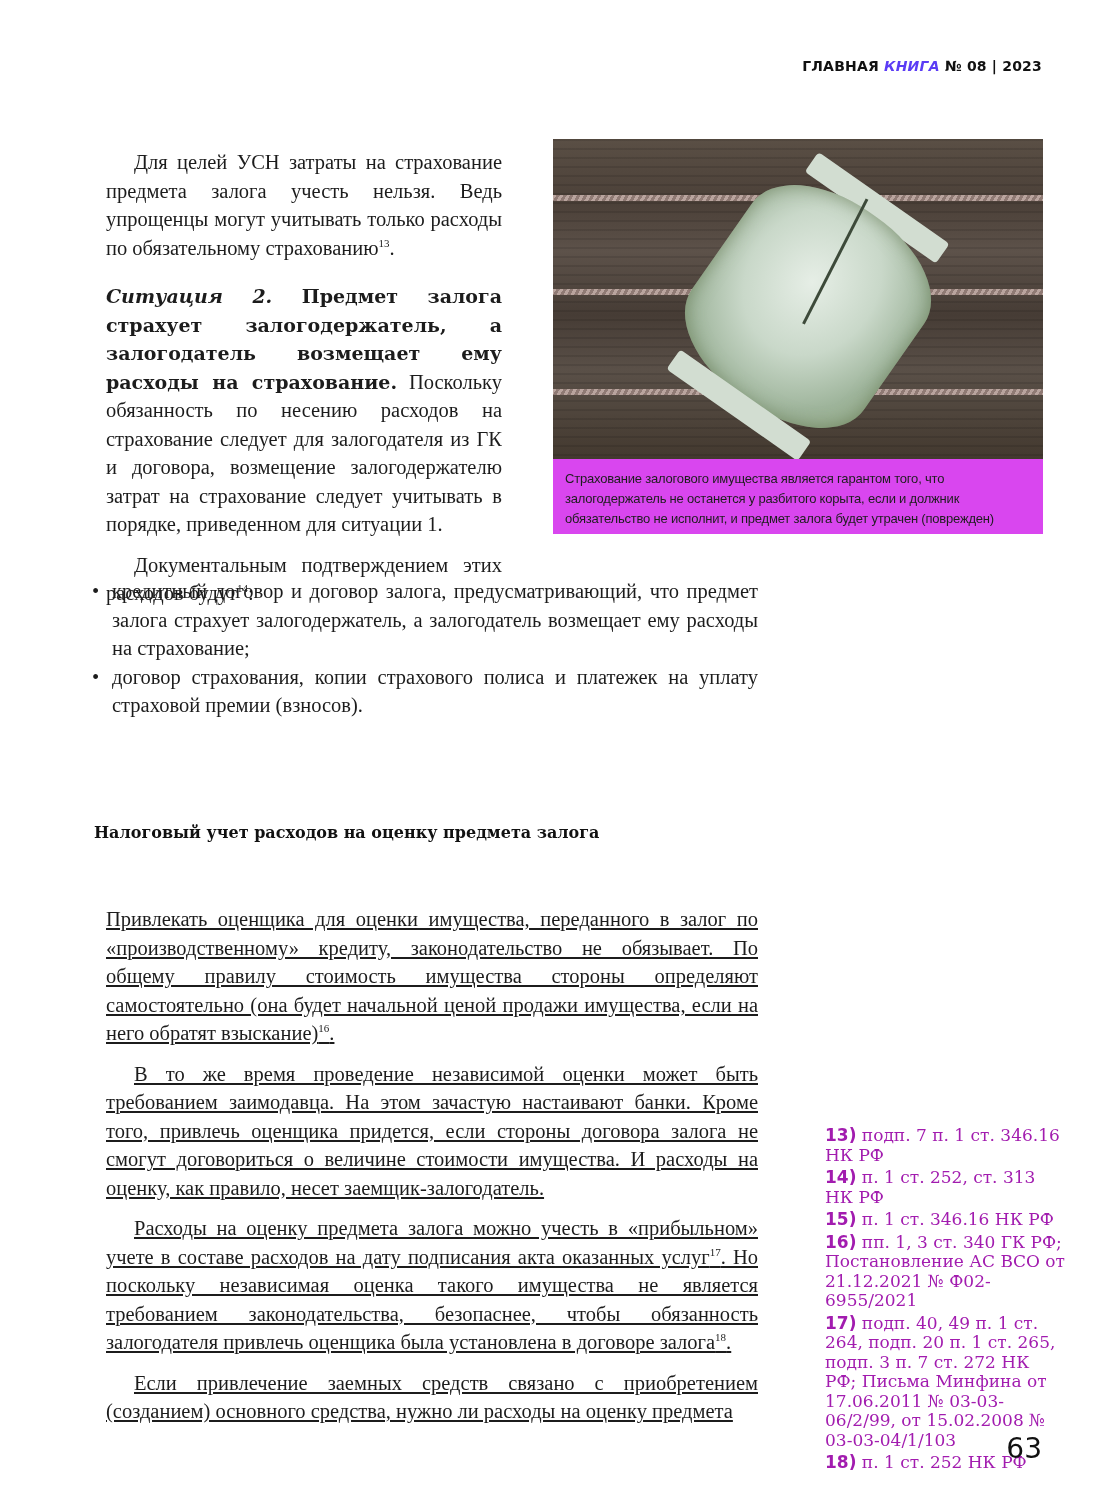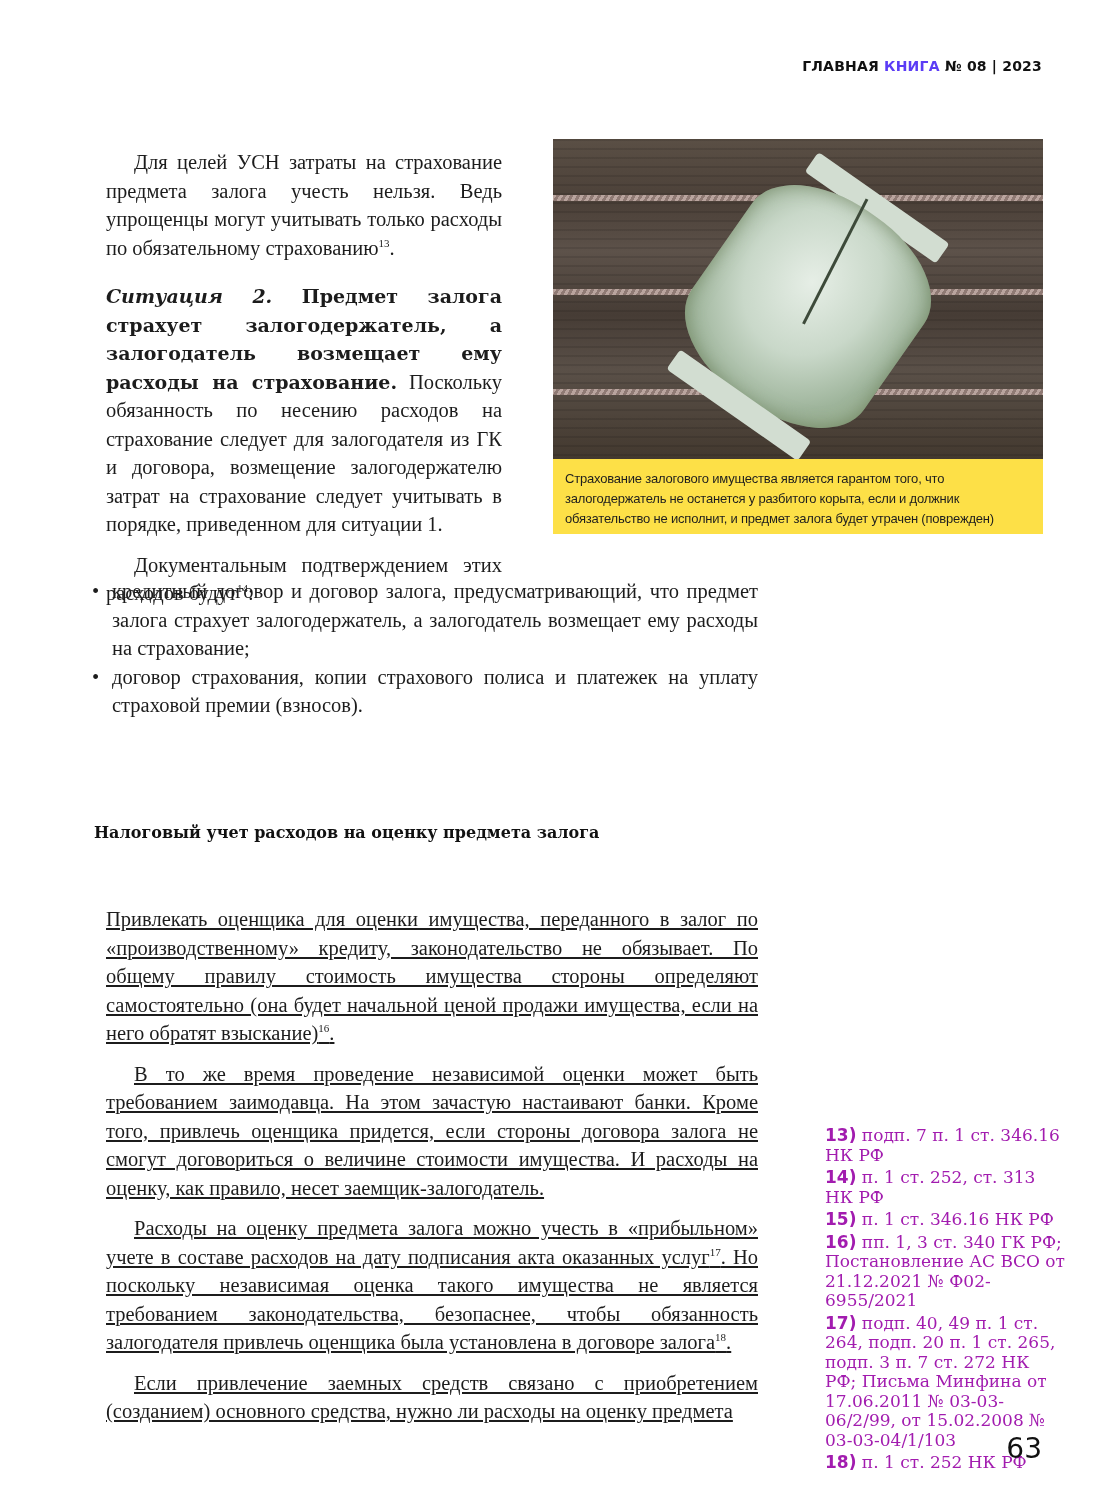--- a/index.html
+++ b/index.html
@@ -3,21 +3,21 @@
 <meta charset="utf-8">
 <style>
   html, body { margin: 0; padding: 0; background: #ffffff; }
   body { width: 1104px; height: 1500px; position: relative; overflow: hidden; color: #1a1a1a; }
 
   .running-head {
     position: absolute; top: 58px; right: 62px;
     font-family: "DejaVu Sans", "Liberation Sans", sans-serif;
     font-weight: bold; font-size: 14px; letter-spacing: 0.2px; color: #111;
   }
-  .running-head .brand-accent { color: #5b3cf5; }
+  .running-head .brand-accent { color: #5b3cf5; font-style: italic; }
 
   .col-text {
     position: absolute; left: 94px;
     font-family: "Liberation Serif", "DejaVu Serif", serif;
     font-size: 20.5px; line-height: 28.5px; color: #1c1c1c;
   }
   .col-narrow { width: 420px; text-align: justify; }
   .col-wide { width: 676px; text-align: justify; }
   .indent { text-indent: 28px; }
   p { margin: 12px; }
@@ -30,21 +30,21 @@
   ul.bullets li { position: relative; padding-left: 20px; }
   ul.bullets li::before { content: "•"; position: absolute; left: 0; top: 0; }
 
   .section-title {
     position: absolute; left: 94px; top: 818px; width: 660px;
     font-family: "DejaVu Serif", serif; font-weight: bold; font-size: 16px; line-height: 30px; color: #111;
   }
 
   .figure {
     position: absolute; left: 553px; top: 139px; width: 490px; height: 395px;
-    background: #fde047;
+    background: #d946ef;
   }
   .photo {
     position: absolute; left: 0; top: 0; width: 490px; height: 320px;
     background:
       repeating-linear-gradient(180deg, rgba(0,0,0,0.10) 0px, rgba(0,0,0,0.10) 2px, transparent 2px, transparent 9px),
       linear-gradient(180deg, #5a4f45 0%, #4b4038 20%, #5d524a 35%, #463c35 55%, #5a5048 72%, #43392f 100%);
     overflow: hidden;
   }
   .rope { position: absolute; left: 0; width: 490px; height: 6px;
     background: repeating-linear-gradient(120deg, #b9a49e 0px, #b9a49e 3px, #8f7a74 3px, #8f7a74 6px); }

